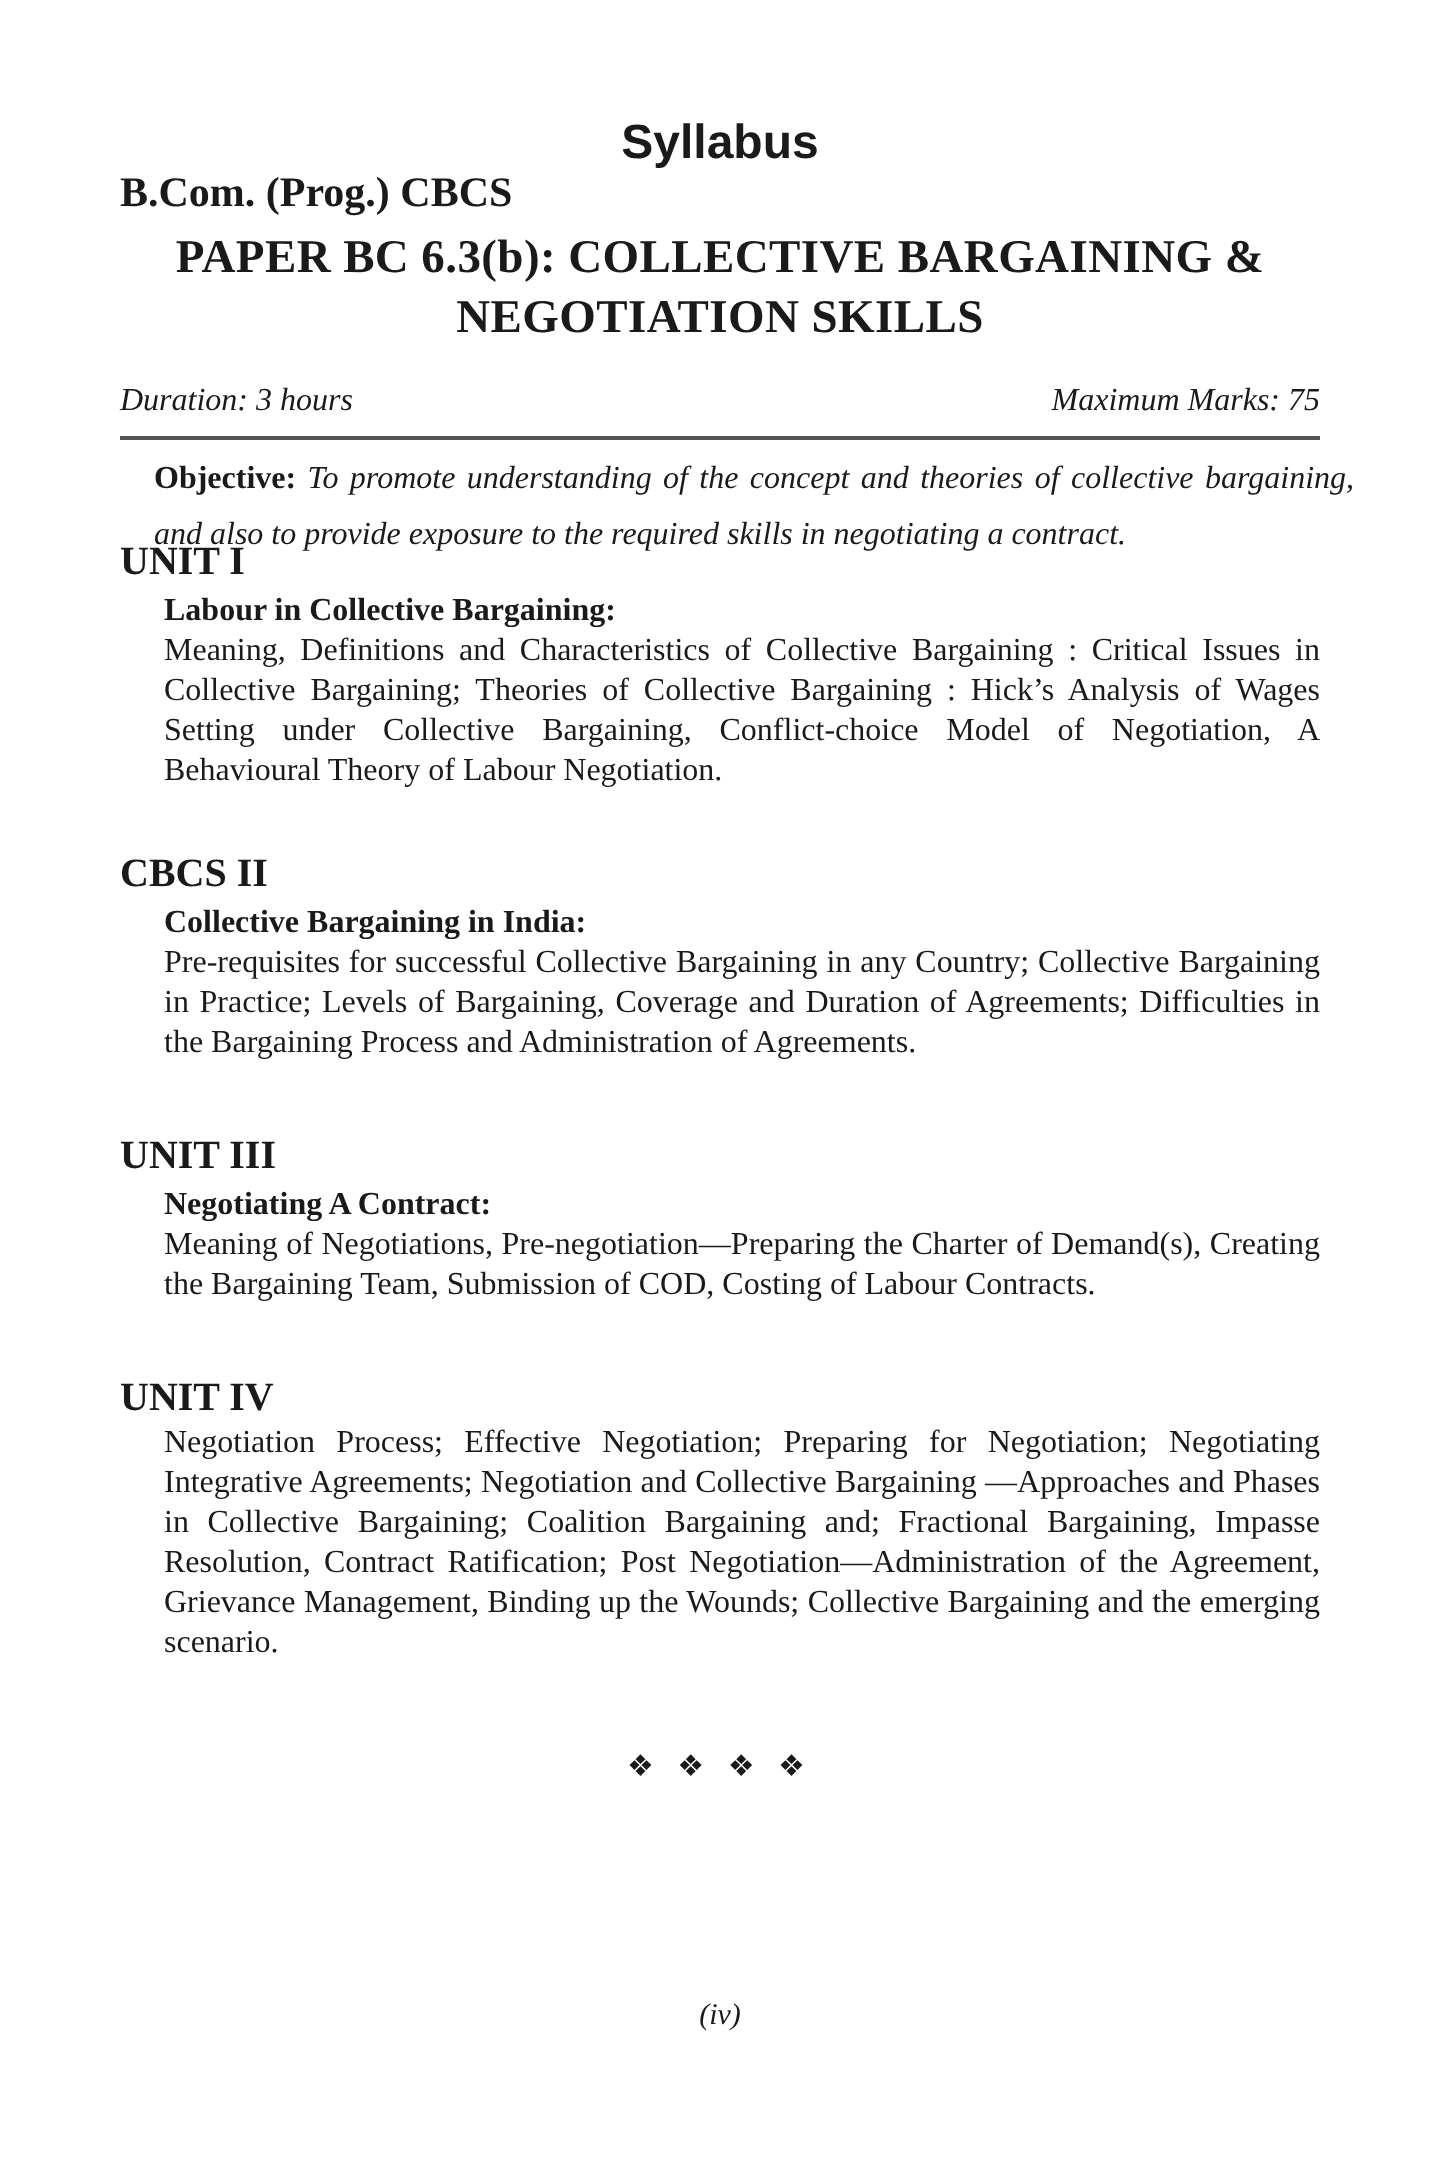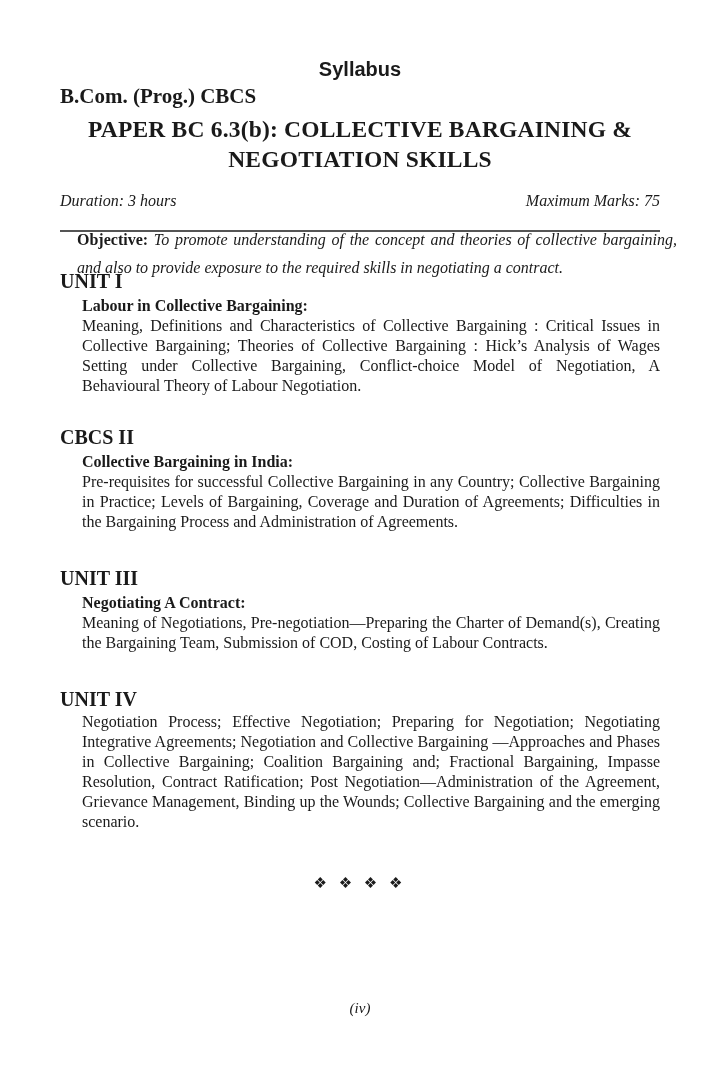--- a/index.html
+++ b/index.html
@@ -1,25 +1,25 @@
 <!DOCTYPE html>
 <html><head>
 <meta charset="utf-8">
 <style>
   html, body { margin: 0; padding: 0; background: #ffffff; }
   body { width: 720px; height: 1080px; position: relative; overflow: hidden; color: #1a1a1a; }
   .page { position: absolute; left: 60px; top: 0; width: 600px; }
   .serif { font-family: "Liberation Serif", "DejaVu Serif", serif; }
   .sans { font-family: "Liberation Sans", "DejaVu Sans", sans-serif; }
 
-  .t-syllabus { position: absolute; top: 58px; left: 0; width: 600px; text-align: center; font-size: 20px; font-weight: bold; }
+  .t-syllabus { position: absolute; top: 58px; left: 0; width: 600px; text-align: center; font-size: 24px; font-weight: bold; }
   .t-course { position: absolute; top: 84px; left: 0; width: 600px; text-align: left; font-size: 21px; font-weight: bold; }
   .t-paper { position: absolute; top: 114px; left: 0; width: 600px; text-align: center; font-size: 23.5px; font-weight: bold; line-height: 30px; letter-spacing: 0.2px; }
 
-  .meta-row { position: absolute; top: 192px; left: 0; width: 600px; font-size: 16px; font-style: italic; display: flex; justify-content: space-between; padding-bottom: 20px; border-bottom: 2px solid #555; }
+  .meta-row { position: absolute; top: 192px; left: 0; width: 600px; font-size: 16px; font-style: italic; display: flex; justify-content: space-between; padding-bottom: 8px; border-bottom: 2px solid #555; }
 
   .objective { position: absolute; top: 226px; left: 0; width: 600px; font-size: 16px; line-height: 28px; text-align: justify; margin-left: 17px; }
   .objective b { font-style: normal; }
   .objective i { font-style: italic; }
 
   .unit { position: absolute; left: 0; width: 600px; }
   .unit-title { font-size: 20px; font-weight: bold; line-height: 26px; }
   .unit-body { margin-left: 22px; width: 578px; font-size: 16px; line-height: 20px; text-align: justify; }
   .unit-heading { font-weight: bold; margin-top: 2px; }
 

